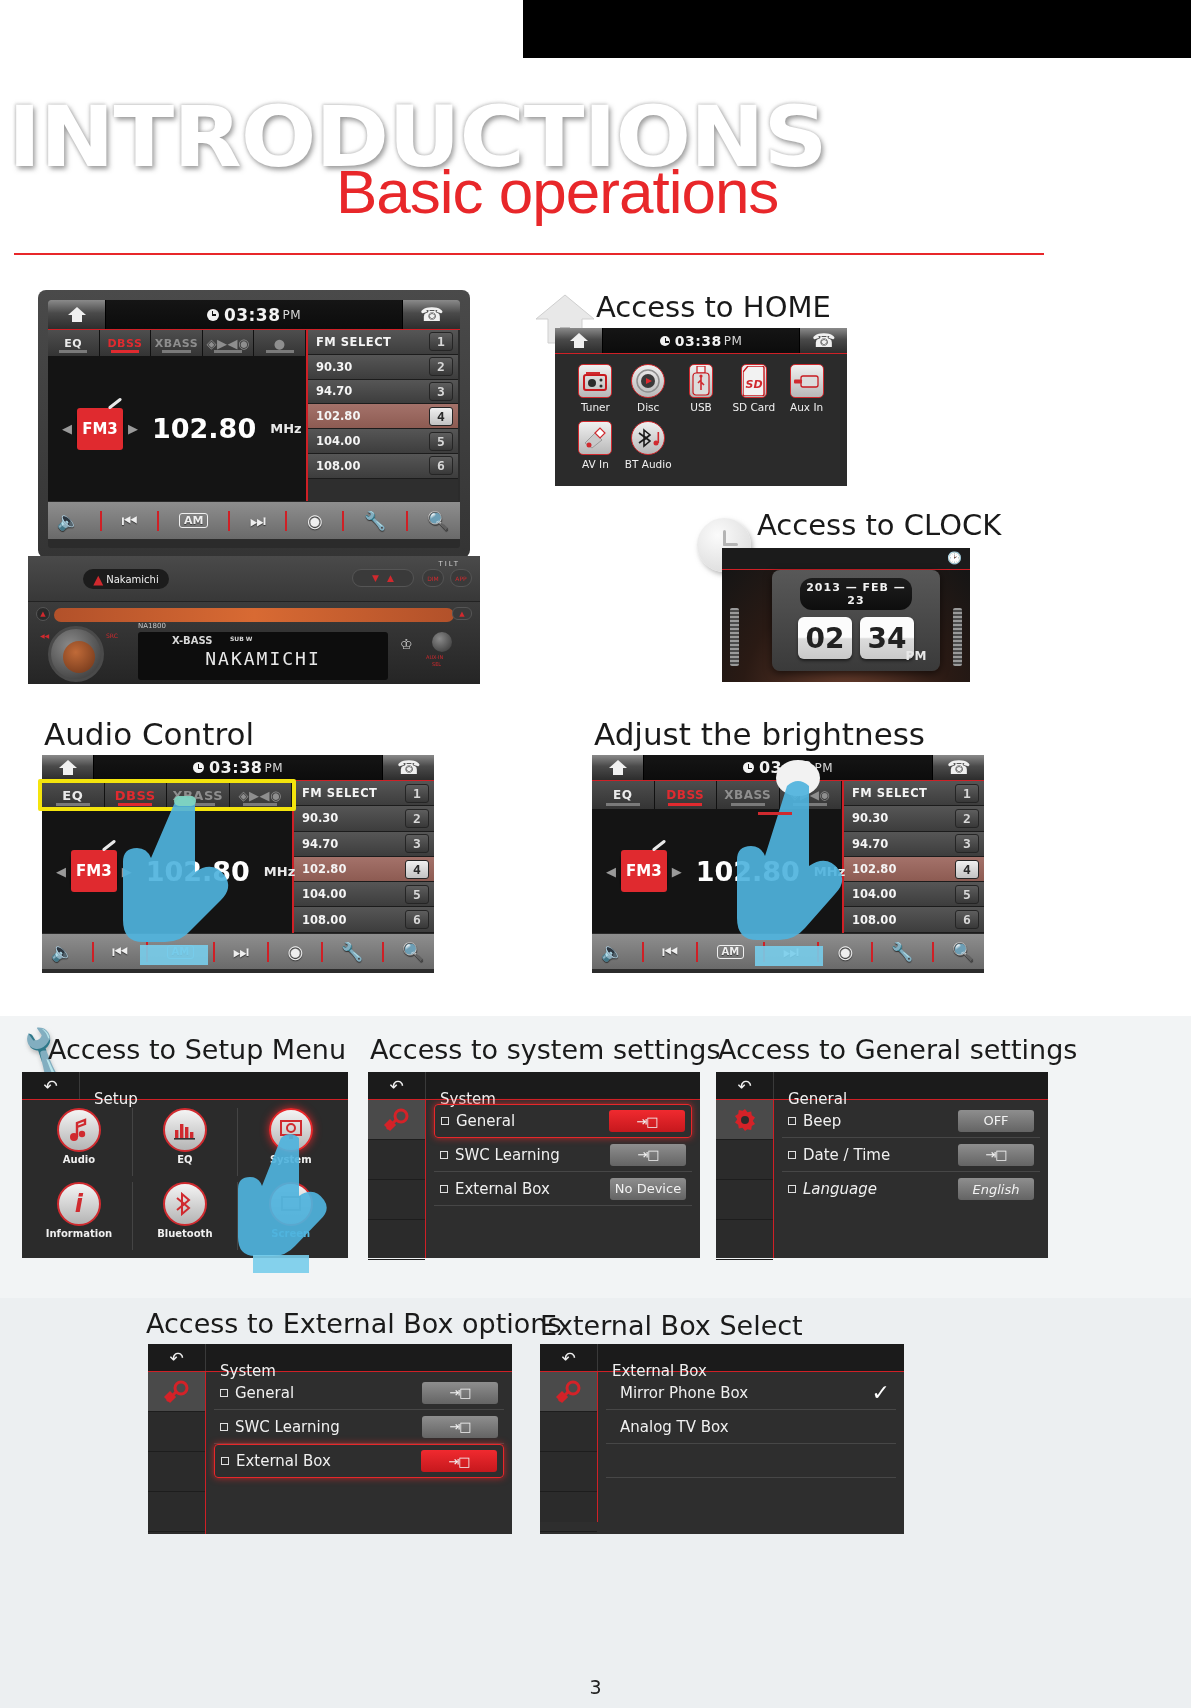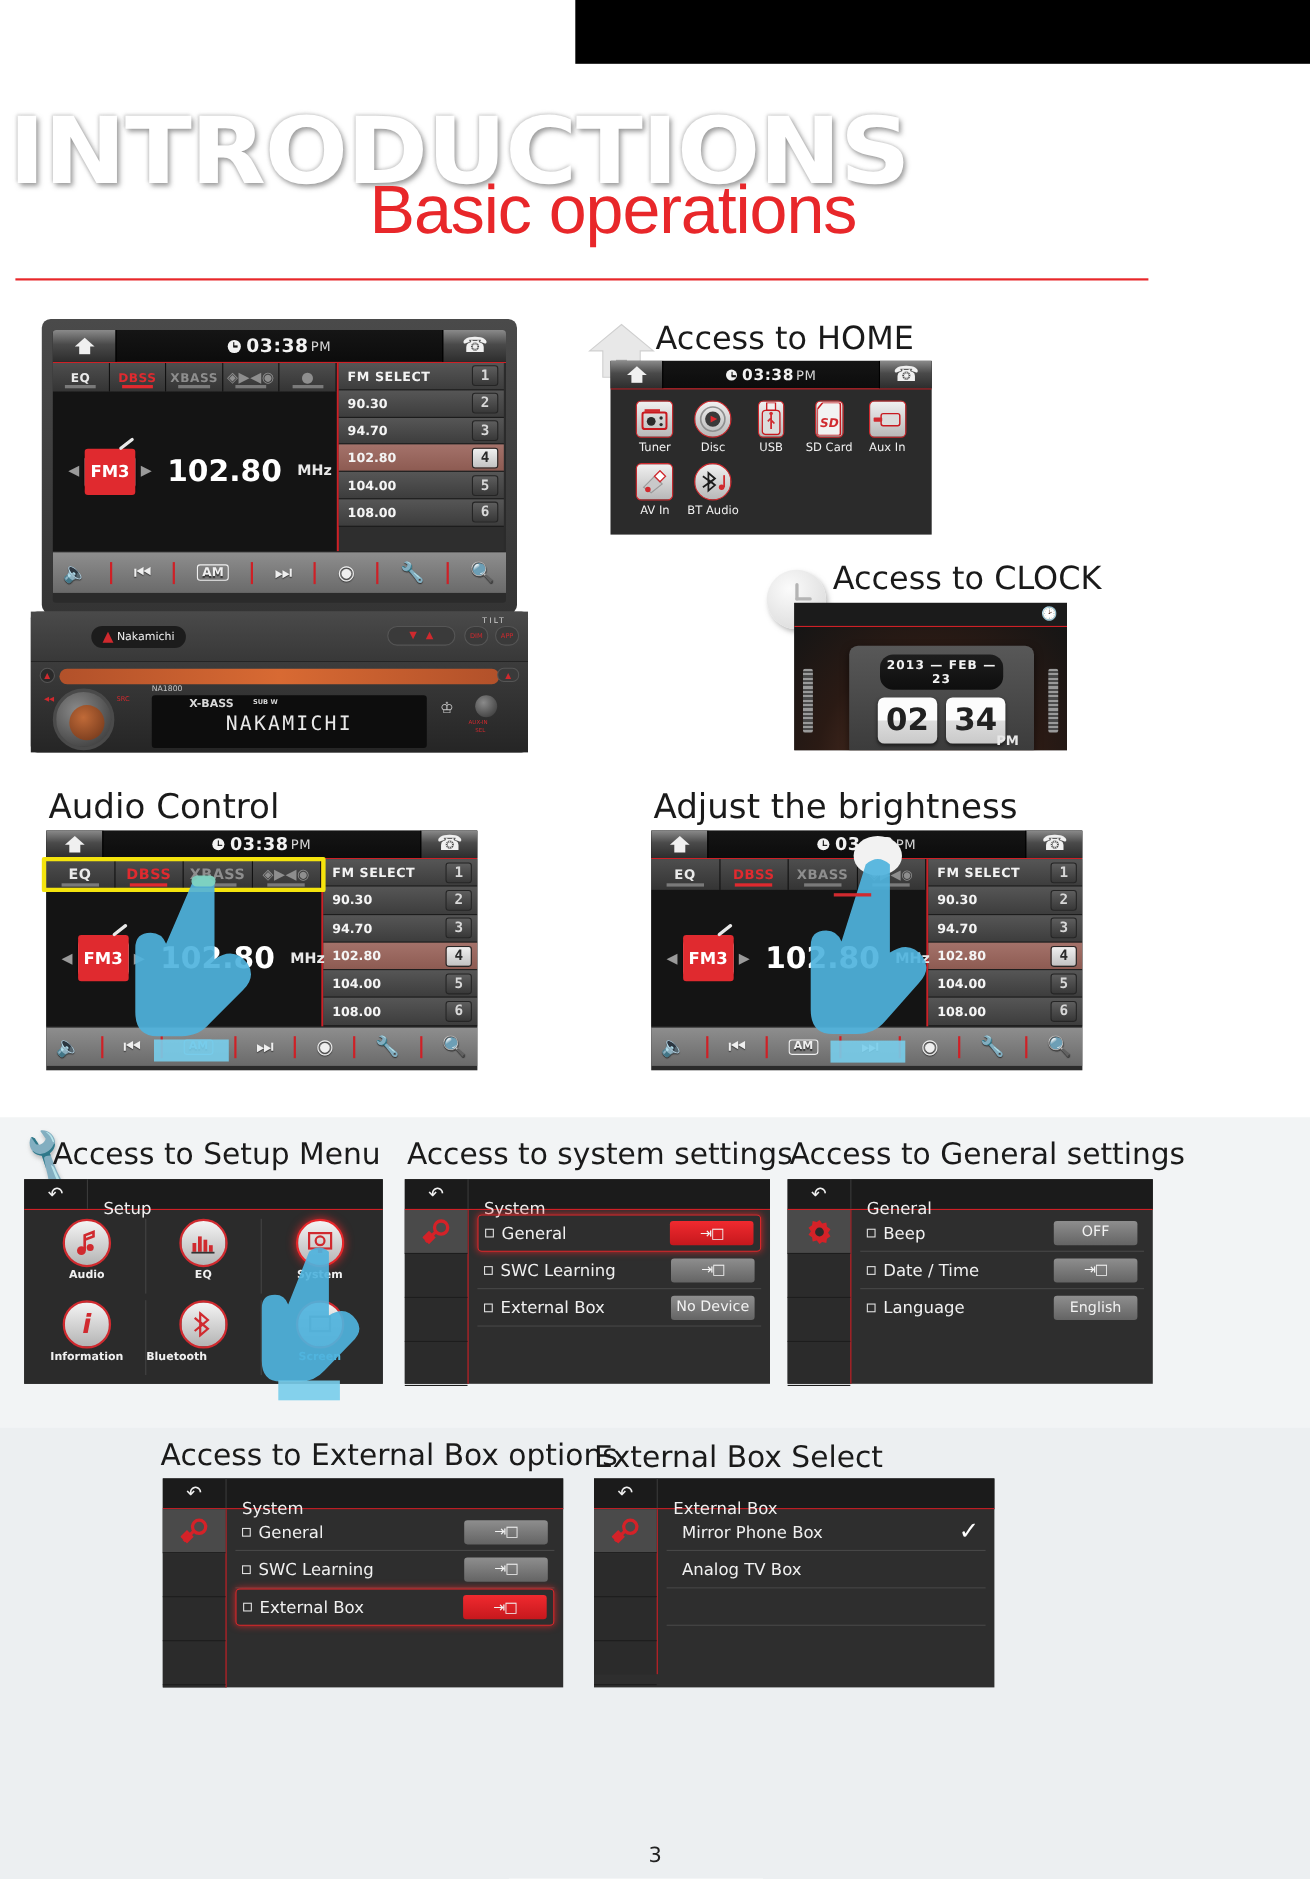--- a/index.html
+++ b/index.html
@@ -174,21 +174,21 @@
     color:#c8191f; font-size:17px; font-weight:bold;
     position:relative; overflow:hidden;
   }
   .homecell .ic.round { border-radius:50%; }
   .homecell .lb { color:#f0f0f0; font-size:10.5px; }
 
   
   .clockface {
     position:relative; height:100%;
     background: radial-gradient(ellipse at 50% 100%, #6b3f2e 0%, #2a1a14 60%, #151515 100%);
-    display:flex;align-items:center;justify-content:center;flex-direction:column;padding-left:20px;
+    display:flex;align-items:center;justify-content:flex-start;flex-direction:column;padding-left:20px;
   }
   .clockbox {
     width:74%;background: linear-gradient(#585858,#3a3a3a);
     border-radius:8px; padding:8px 12px 12px 12px; position:relative;
     box-shadow:0 3px 8px rgba(0,0,0,0.6);
   }
   .datebar {
     background: linear-gradient(#1d1d1d,#0e0e0e); border-radius:12px;
     color:#f2f2f2; font-size:11px; font-weight:bold; letter-spacing:1px;
     text-align:center; padding:3px 0; margin:0 auto 7px auto; width:78%;
@@ -225,21 +225,21 @@
   .set-main { display:flex; }
   .set-rail { width:58px; background:#2b2b2b; border-right:1.5px solid #cf2026; }
   .set-railcell { height:40px; border-bottom:1px solid #1d1d1d;
     display:flex;align-items:center;justify-content:center; }
   .set-railcell.active { background:#4a4a4a; }
   .set-rows { flex:1; padding:4px 8px 4px 8px; }
   .set-row {
     display:flex;align-items:center;justify-content:space-between;
     height:34px; border-bottom:1px solid #474747; padding:0 6px;
   }
-  .set-row:last-child{border-bottom:none;}
+  .set-row:last-child{border-bottom:none;font-style:italic;}
   .set-row .nm { color:#f0f0f0; font-size:15px; display:flex;align-items:center;gap:7px;}
   .sqbullet{width:8px;height:8px;border:1.5px solid #e0e0e0;display:inline-block;}
   .pill {
     min-width:76px;height:22px;border-radius:3px;
     background: linear-gradient(#8e8e8e,#646464);
     display:flex;align-items:center;justify-content:center;
     color:#f2f2f2;font-size:13px;
   }
   .pill.red { background: linear-gradient(#f02a2f,#c6181d); }
   .set-row.sel { border:1.5px solid #e8272a; border-radius:4px;
@@ -788,21 +788,21 @@
             <circle cx="12" cy="9" r="4" fill="none" stroke="#d02a2f" stroke-width="2"></circle>
             <rect x="10" y="16" width="4" height="4" fill="#d02a2f"></rect>
           </svg>
       </div>
       <div style="color:#f0f0f0;font-size:10px;font-weight:bold;">System</div>
     </div>
     <div style="width:33.3%;text-align:center;margin-top:6px;">
       <div style="width:44px;height:44px;margin:0 auto 2px auto;border-radius:50%;background:linear-gradient(#f4f4f4,#b4b4b4);border:2.5px solid #d02a2f;display:flex;align-items:center;justify-content:center;color:#d02a2f;font-size:24px;font-weight:bold;font-style:italic;">i</div>
       <div style="color:#f0f0f0;font-size:10px;font-weight:bold;">Information</div>
     </div>
-    <div style="width:33.3%;text-align:left;margin-top:6px;border-left:1px solid #444;border-right:1px solid #444;">
+    <div style="width:33.3%;text-align:center;margin-top:6px;border-left:1px solid #444;border-right:1px solid #444;">
       <div style="width:44px;height:44px;margin:0 auto 2px auto;border-radius:50%;background:linear-gradient(#f4f4f4,#b4b4b4);border:2.5px solid #d02a2f;display:flex;align-items:center;justify-content:center;">
         <svg width="18" height="24" viewBox="0 0 18 24">
             <path d="M6 2 L13 8 L6 14 L6 2 Z M6 10 L13 16 L6 22 L6 10 Z M1 6 L13 16 M1 18 L13 8" stroke="#d02a2f" stroke-width="2" fill="none"></path>
           </svg>
       </div>
       <div style="color:#f0f0f0;font-size:10px;font-weight:bold;">Bluetooth</div>
     </div>
     <div style="width:33.3%;text-align:center;margin-top:6px;">
       <div style="width:44px;height:44px;margin:0 auto 2px auto;border-radius:50%;background:linear-gradient(#f4f4f4,#b4b4b4);border:2.5px solid #d02a2f;display:flex;align-items:center;justify-content:center;">
         <svg width="24" height="20" viewBox="0 0 24 20">

